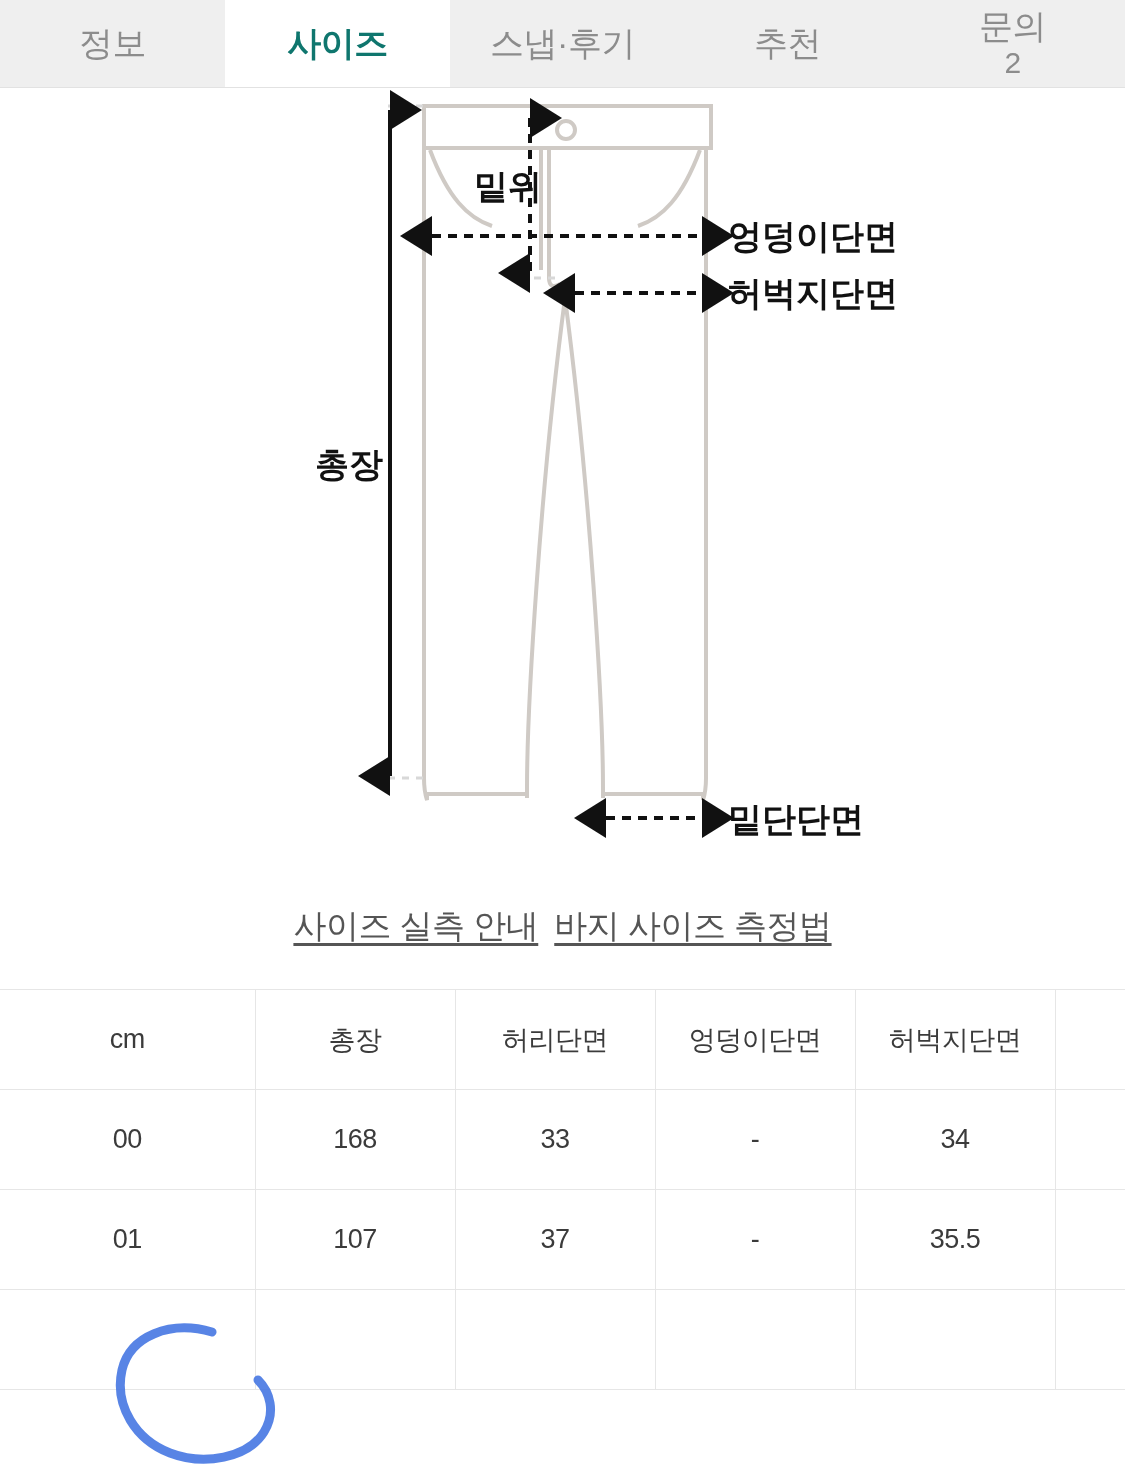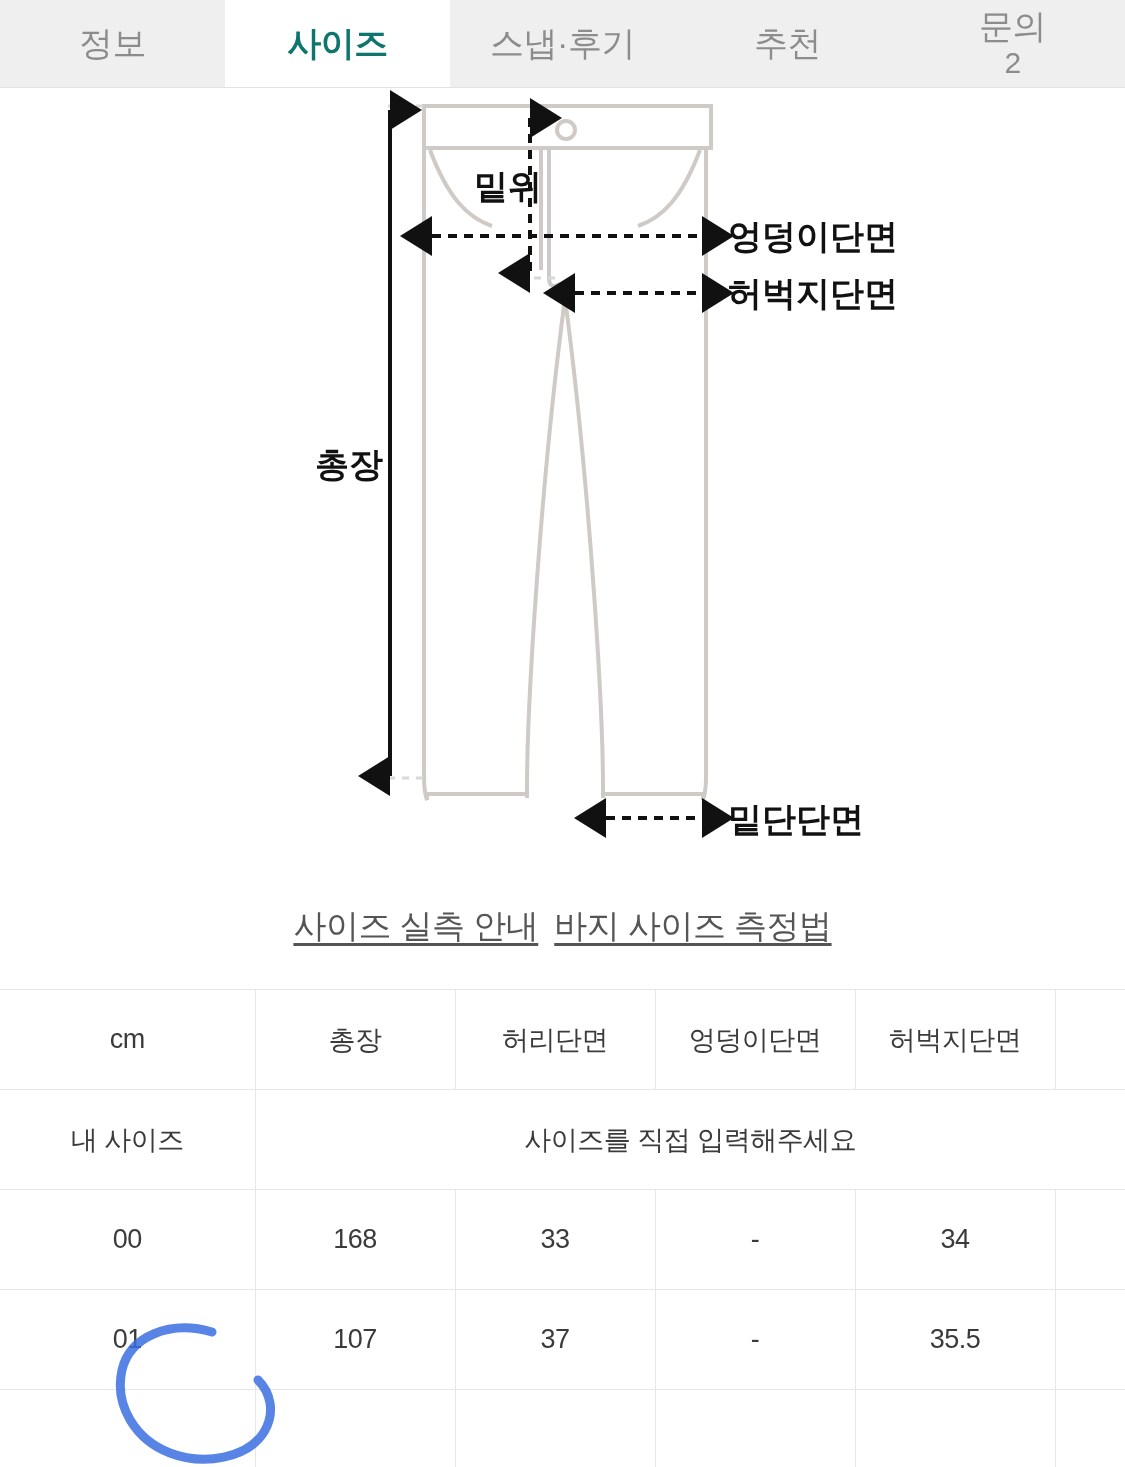--- a/index.html
+++ b/index.html
@@ -244,24 +244,20 @@
         <th>cm</th>
         <th>총장</th>
         <th>허리단면</th>
         <th>엉덩이단면</th>
         <th>허벅지단면</th>
         <th></th>
       </tr>
     </thead>
     <tbody>
       <tr>
-        <td class="row-label">내 사이즈</td>
-        <td class="my-size-input" colspan="5">사이즈를 직접 입력해주세요</td>
-      </tr>
-      <tr>
         <td class="row-label">00</td>
         <td>168</td>
         <td>33</td>
         <td class="dash">-</td>
         <td>34</td>
         <td></td>
       </tr>
       <tr>
         <td class="row-label">01</td>
         <td>107</td>

